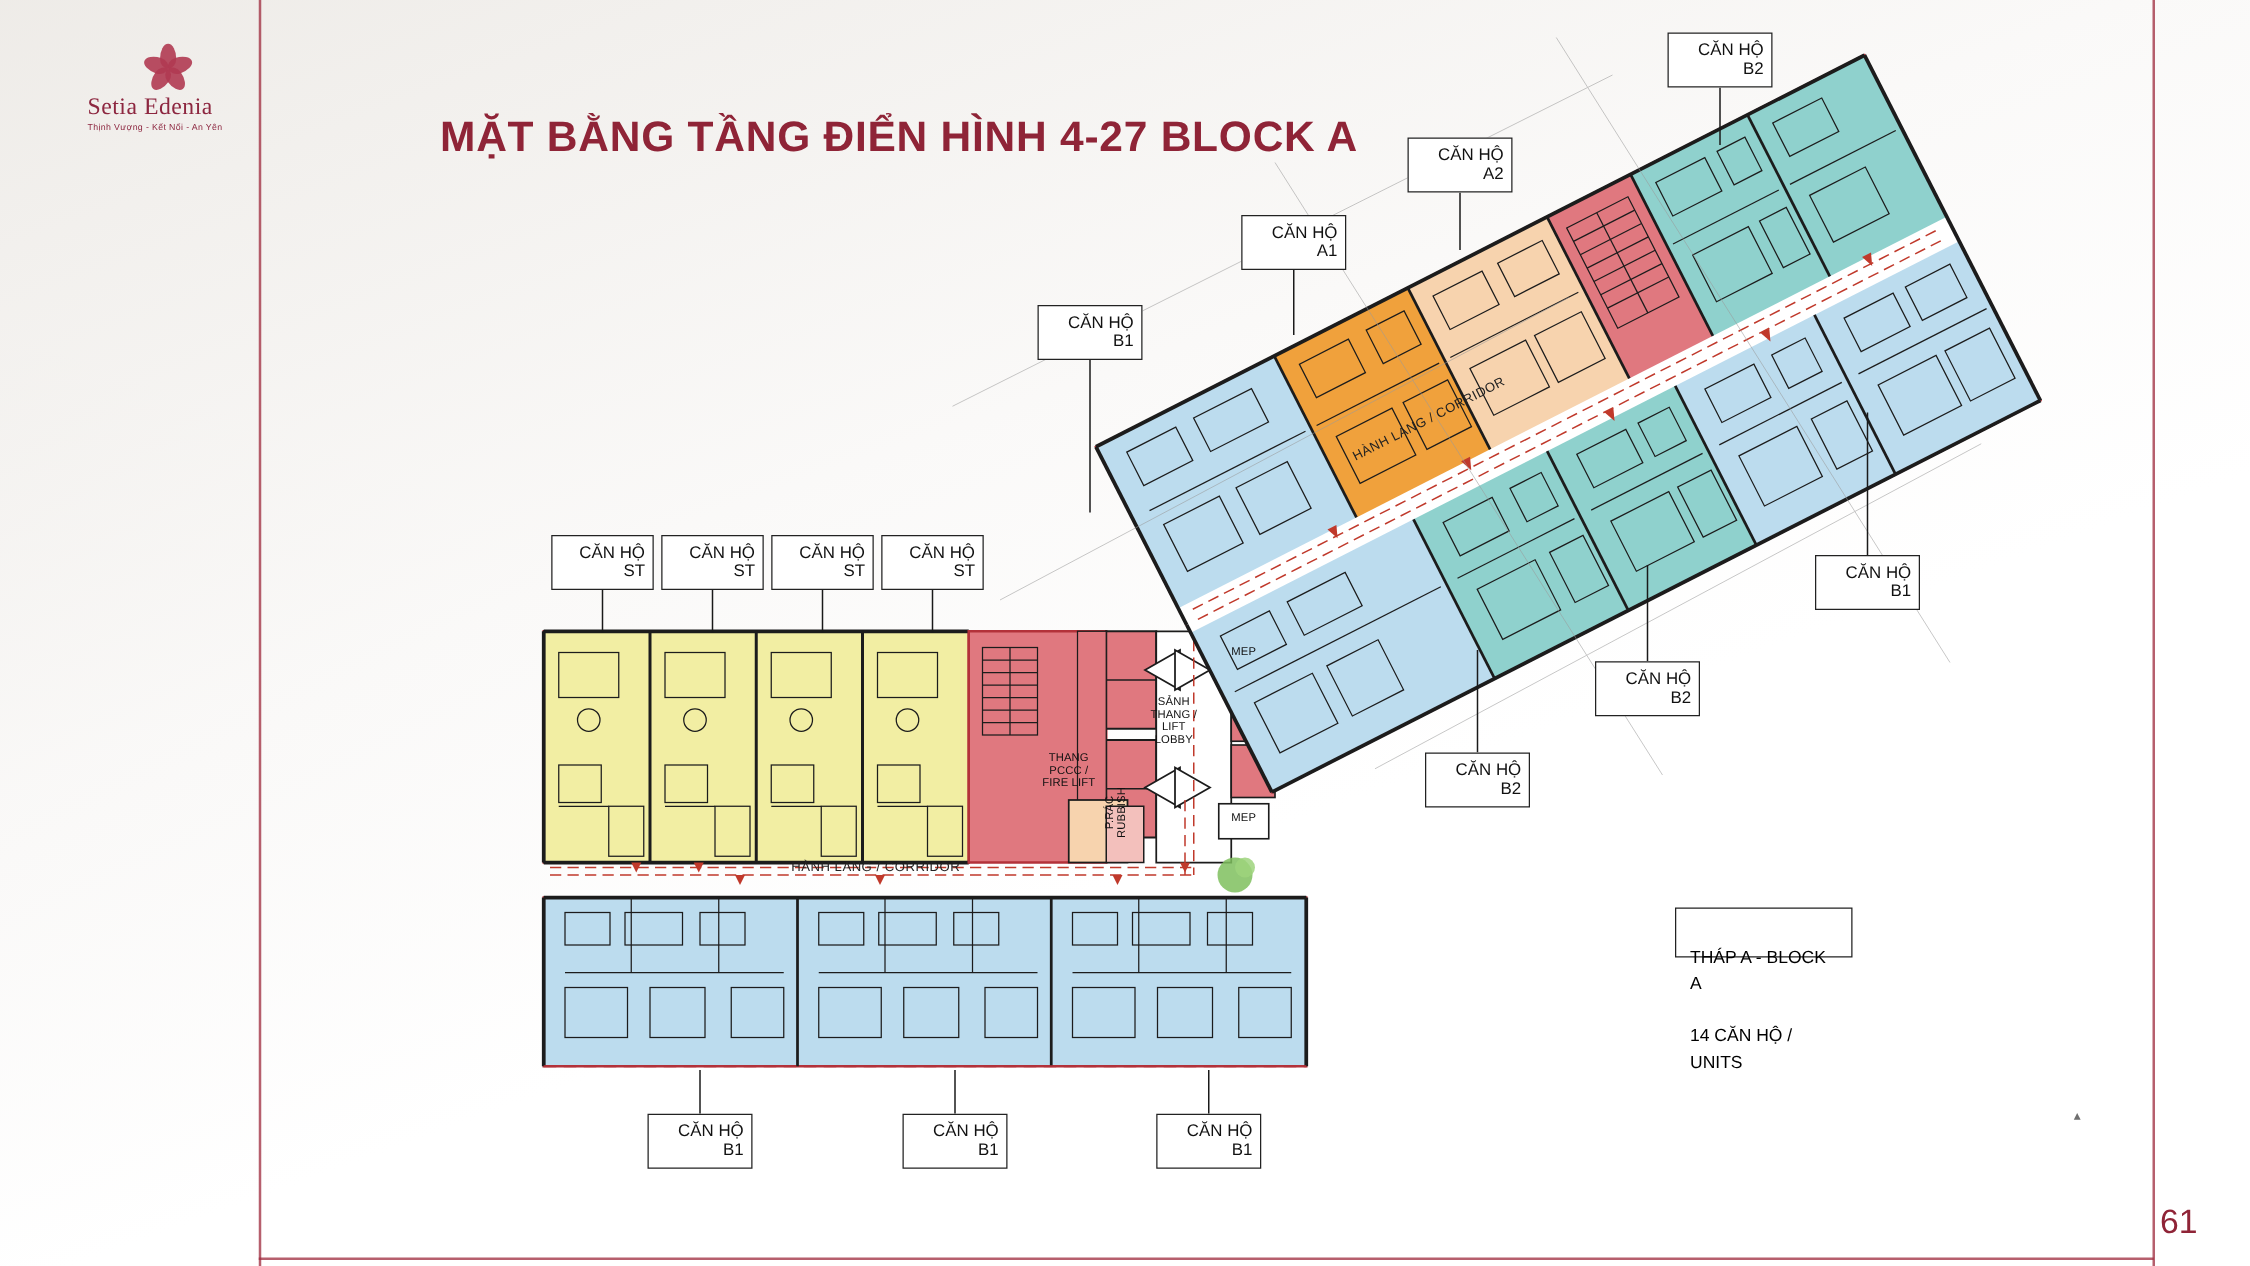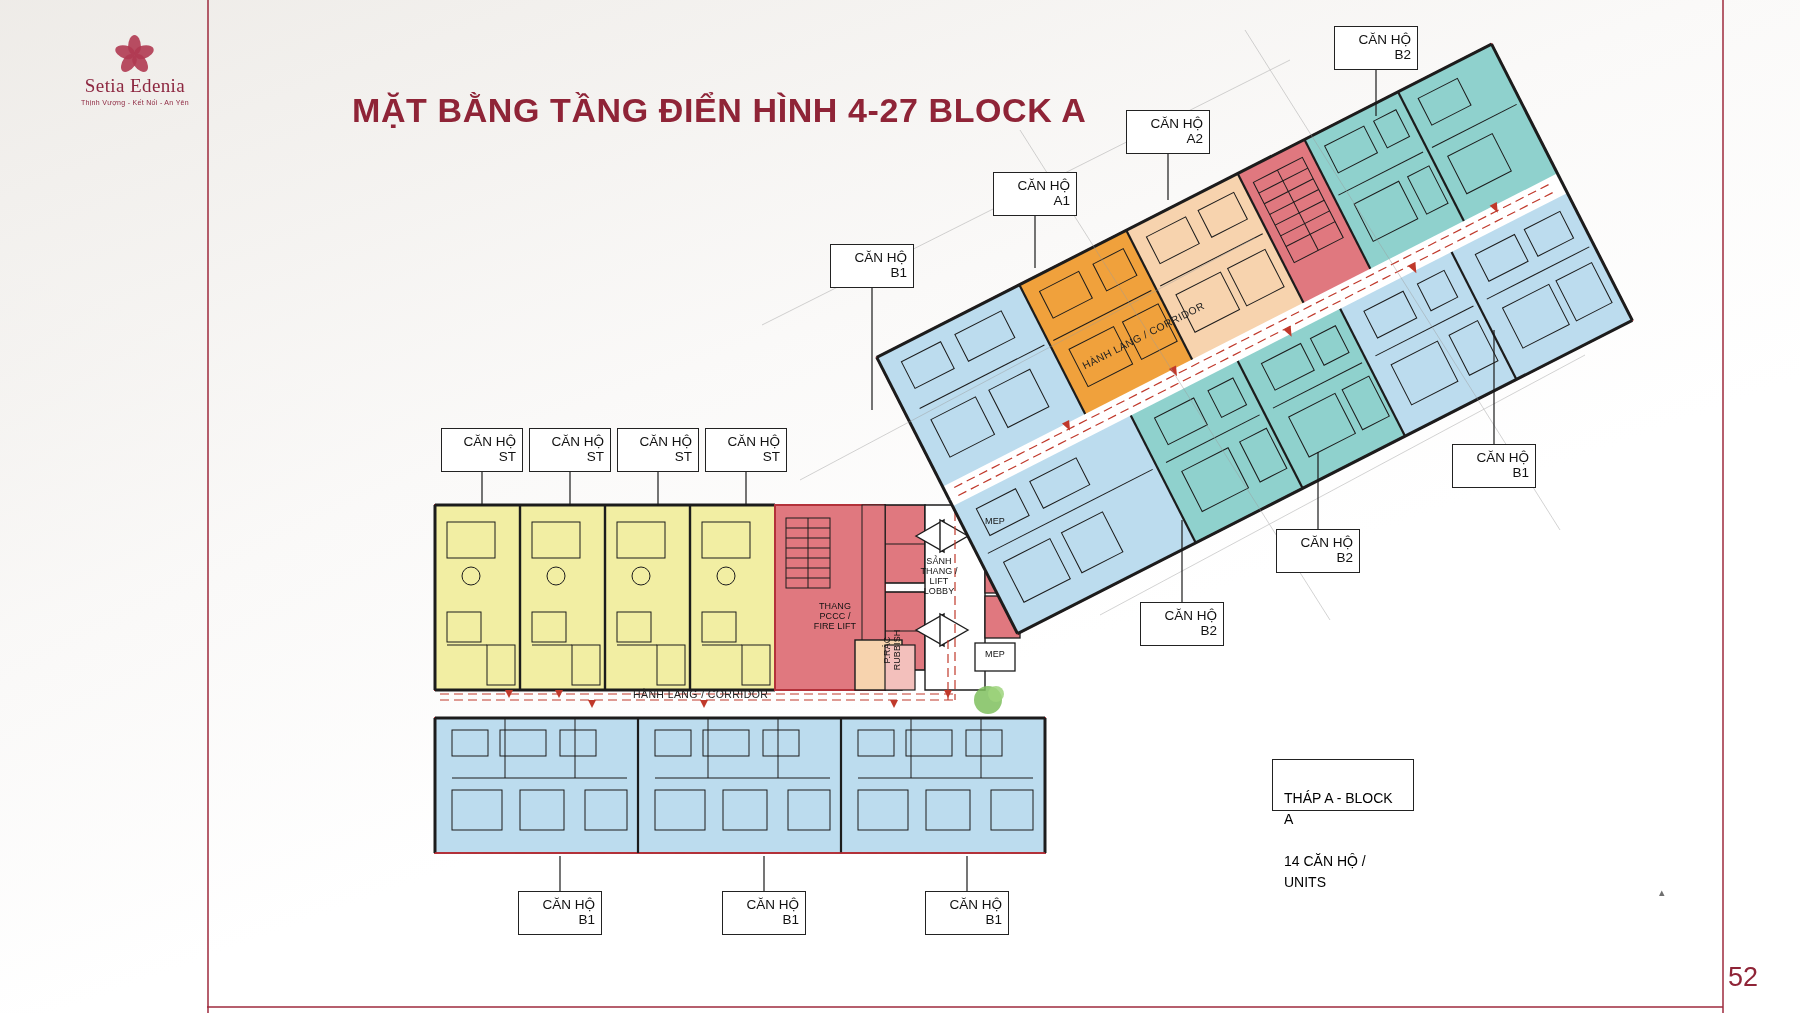--- a/index.html
+++ b/index.html
@@ -34,21 +34,21 @@
     background: #9e2a3c;
   }
   .frame-left  { left: 207px; top: 0; width: 1.5px; height: 1013px; opacity: .75;}
   .frame-right { left: 1722px; top: 0; width: 1.5px; height: 1013px; opacity: .75;}
   .frame-bottom{ left: 207px; top: 1006px; width: 1516px; height: 1.5px; opacity: .75;}
 
   
   .logo {
     position: absolute;
     left: 70px; top: 35px;
-    width: 130px; text-align: center;
+    width: 130px; 
     user-select: none;
   }
   .logo-mark {
     width: 36px; height: 36px; margin: 0 auto 4px auto;
     position: relative;
   }
   .logo-mark i {
     position: absolute;
     width: 13px; height: 20px;
     background: #b03a52;
@@ -448,21 +448,21 @@
       <line x1="560" y1="891" x2="560" y2="856"></line>
       <line x1="764" y1="891" x2="764" y2="856"></line>
       <line x1="967" y1="891" x2="967" y2="856"></line>
     </g>
   </svg>
 
   <div class="plan-text" style="left:908px; top:556px; width:62px;">SẢNH
 THANG /
 LIFT
 LOBBY</div>
-  <div class="plan-text" style="left:804px; top:601px; width:62px;">THANG
+  <div class="plan-text" style="left:824px; top:601px; width:62px;">THANG
 PCCC /
 FIRE LIFT</div>
   <div class="plan-text rot" style="left:866px; top:640px; width:52px; transform:rotate(-90deg);">P.RÁC
 RUBBISH</div>
   <div class="plan-text" style="left:976px; top:516px; width:38px;">MEP</div>
   <div class="plan-text" style="left:976px; top:649px; width:38px;">MEP</div>
   <div class="corridor-label" style="left:633px; top:688px;">HÀNH LANG / CORRIDOR</div>
   <div class="corridor-label" style="left:1083px; top:360px; transform:rotate(-27deg); transform-origin:0 50%;">HÀNH LANG / CORRIDOR</div>
 
   <div id="callout-layer">
@@ -475,20 +475,20 @@
       <div class="callout" style="left: 617px; top: 428px; width: 82px; height: 44px;"><span>CĂN HỘ</span><span>ST</span></div>
       <div class="callout" style="left: 705px; top: 428px; width: 82px; height: 44px;"><span>CĂN HỘ</span><span>ST</span></div>
       <div class="callout" style="left: 1452px; top: 444px; width: 84px; height: 44px;"><span>CĂN HỘ</span><span>B1</span></div>
       <div class="callout" style="left: 1276px; top: 529px; width: 84px; height: 44px;"><span>CĂN HỘ</span><span>B2</span></div>
       <div class="callout" style="left: 1140px; top: 602px; width: 84px; height: 44px;"><span>CĂN HỘ</span><span>B2</span></div>
       <div class="callout" style="left: 518px; top: 891px; width: 84px; height: 44px;"><span>CĂN HỘ</span><span>B1</span></div>
       <div class="callout" style="left: 722px; top: 891px; width: 84px; height: 44px;"><span>CĂN HỘ</span><span>B1</span></div>
       <div class="callout" style="left: 925px; top: 891px; width: 84px; height: 44px;"><span>CĂN HỘ</span><span>B1</span></div>
     </div>
 
-  <div class="note-box" style="left:1272px; top:726px; width:142px; height:52px;margin-top:33px;">
+  <div class="note-box" style="left:1340px; top:726px; width:142px; height:40px;">
     <div>THÁP A - BLOCK A</div>
     <div>14 CĂN HỘ / UNITS</div>
   </div>
 
   <div class="tiny-mark">▴</div>
-  <div class="page-number">52</div>
+  <div class="page-number">61</div>
 </div>
 
 </body></html>

